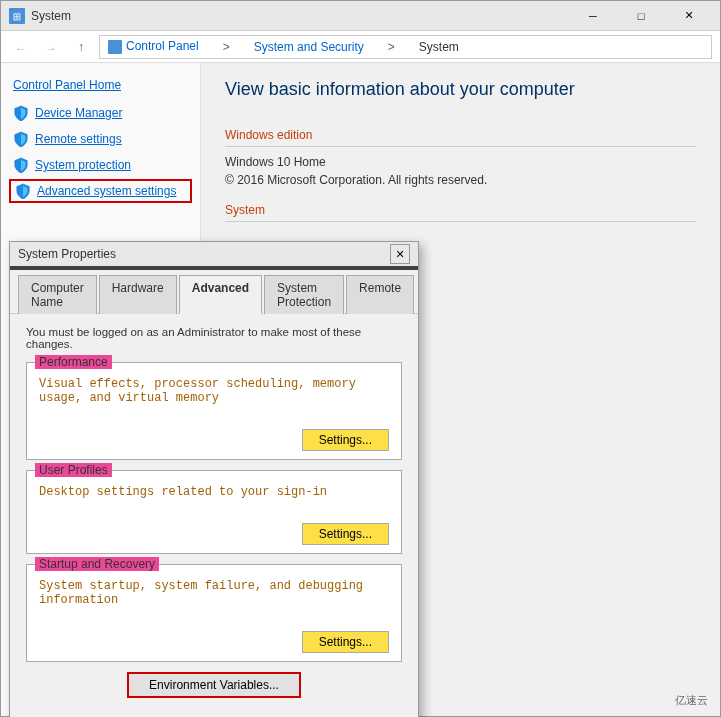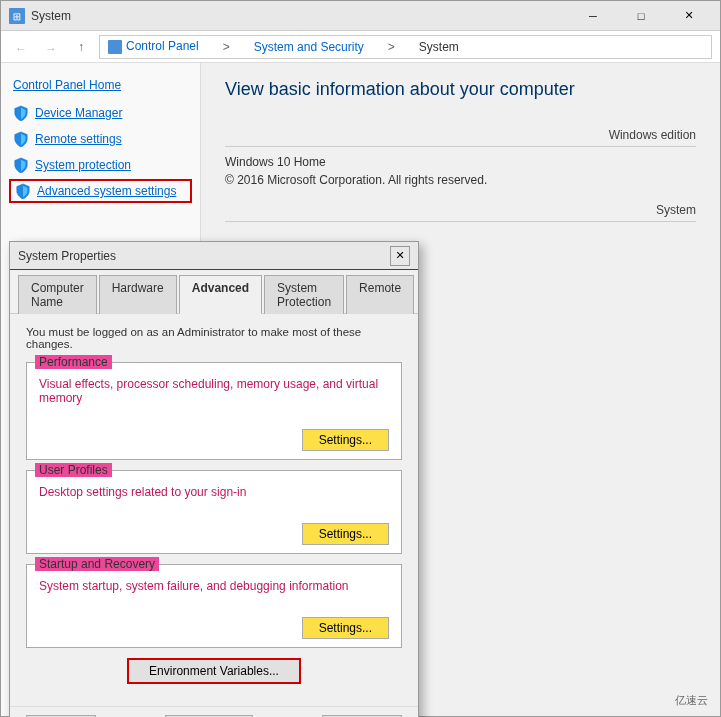--- a/index.html
+++ b/index.html
@@ -161,23 +161,22 @@
       margin-bottom: 28px;
       font-weight: normal;
     }
 
     .section-group {
       margin-bottom: 16px;
     }
 
     .section-label {
       font-size: 12px;
-      color: #404040;
+      color: #c2410c;
       margin-bottom: 4px;
-      text-align: right;
     }
 
     .section-line {
       height: 1px;
       background: #ccc;
       width: 100%;
       margin-bottom: 8px;
     }
 
     .info-text {
@@ -197,21 +196,21 @@
       box-shadow: 4px 4px 10px rgba(0,0,0,0.3);
       z-index: 10;
     }
 
     .dialog-title-bar {
       background: #e8e8e8;
       height: 28px;
       display: flex;
       align-items: center;
       padding: 0 8px;
-      border-bottom: 1px solid #404040;
+      border-bottom: 4px solid #404040;
     }
 
     .dialog-title-text {
       font-size: 12px;
       color: #333;
       flex: 1;
     }
 
     .dialog-close {
       width: 20px;
@@ -275,23 +274,24 @@
       top: -8px;
       left: 8px;
       background: #ec4899;
       padding: 0 4px;
       font-size: 12px;
       color: #333;
     }
 
     .props-group-desc {
       font-size: 12px;
-      color: #be185d;
+      color: #a16207;
       margin-top: 6px;
       margin-bottom: 8px;
+      font-family: Liberation Mono, monospace;
     }
 
     .settings-btn {
       float: right;
       padding: 3px 16px;
       font-size: 12px;
       background: #fde047;
       border: 1px solid #aaa;
       cursor: pointer;
       margin-top: 16px;

